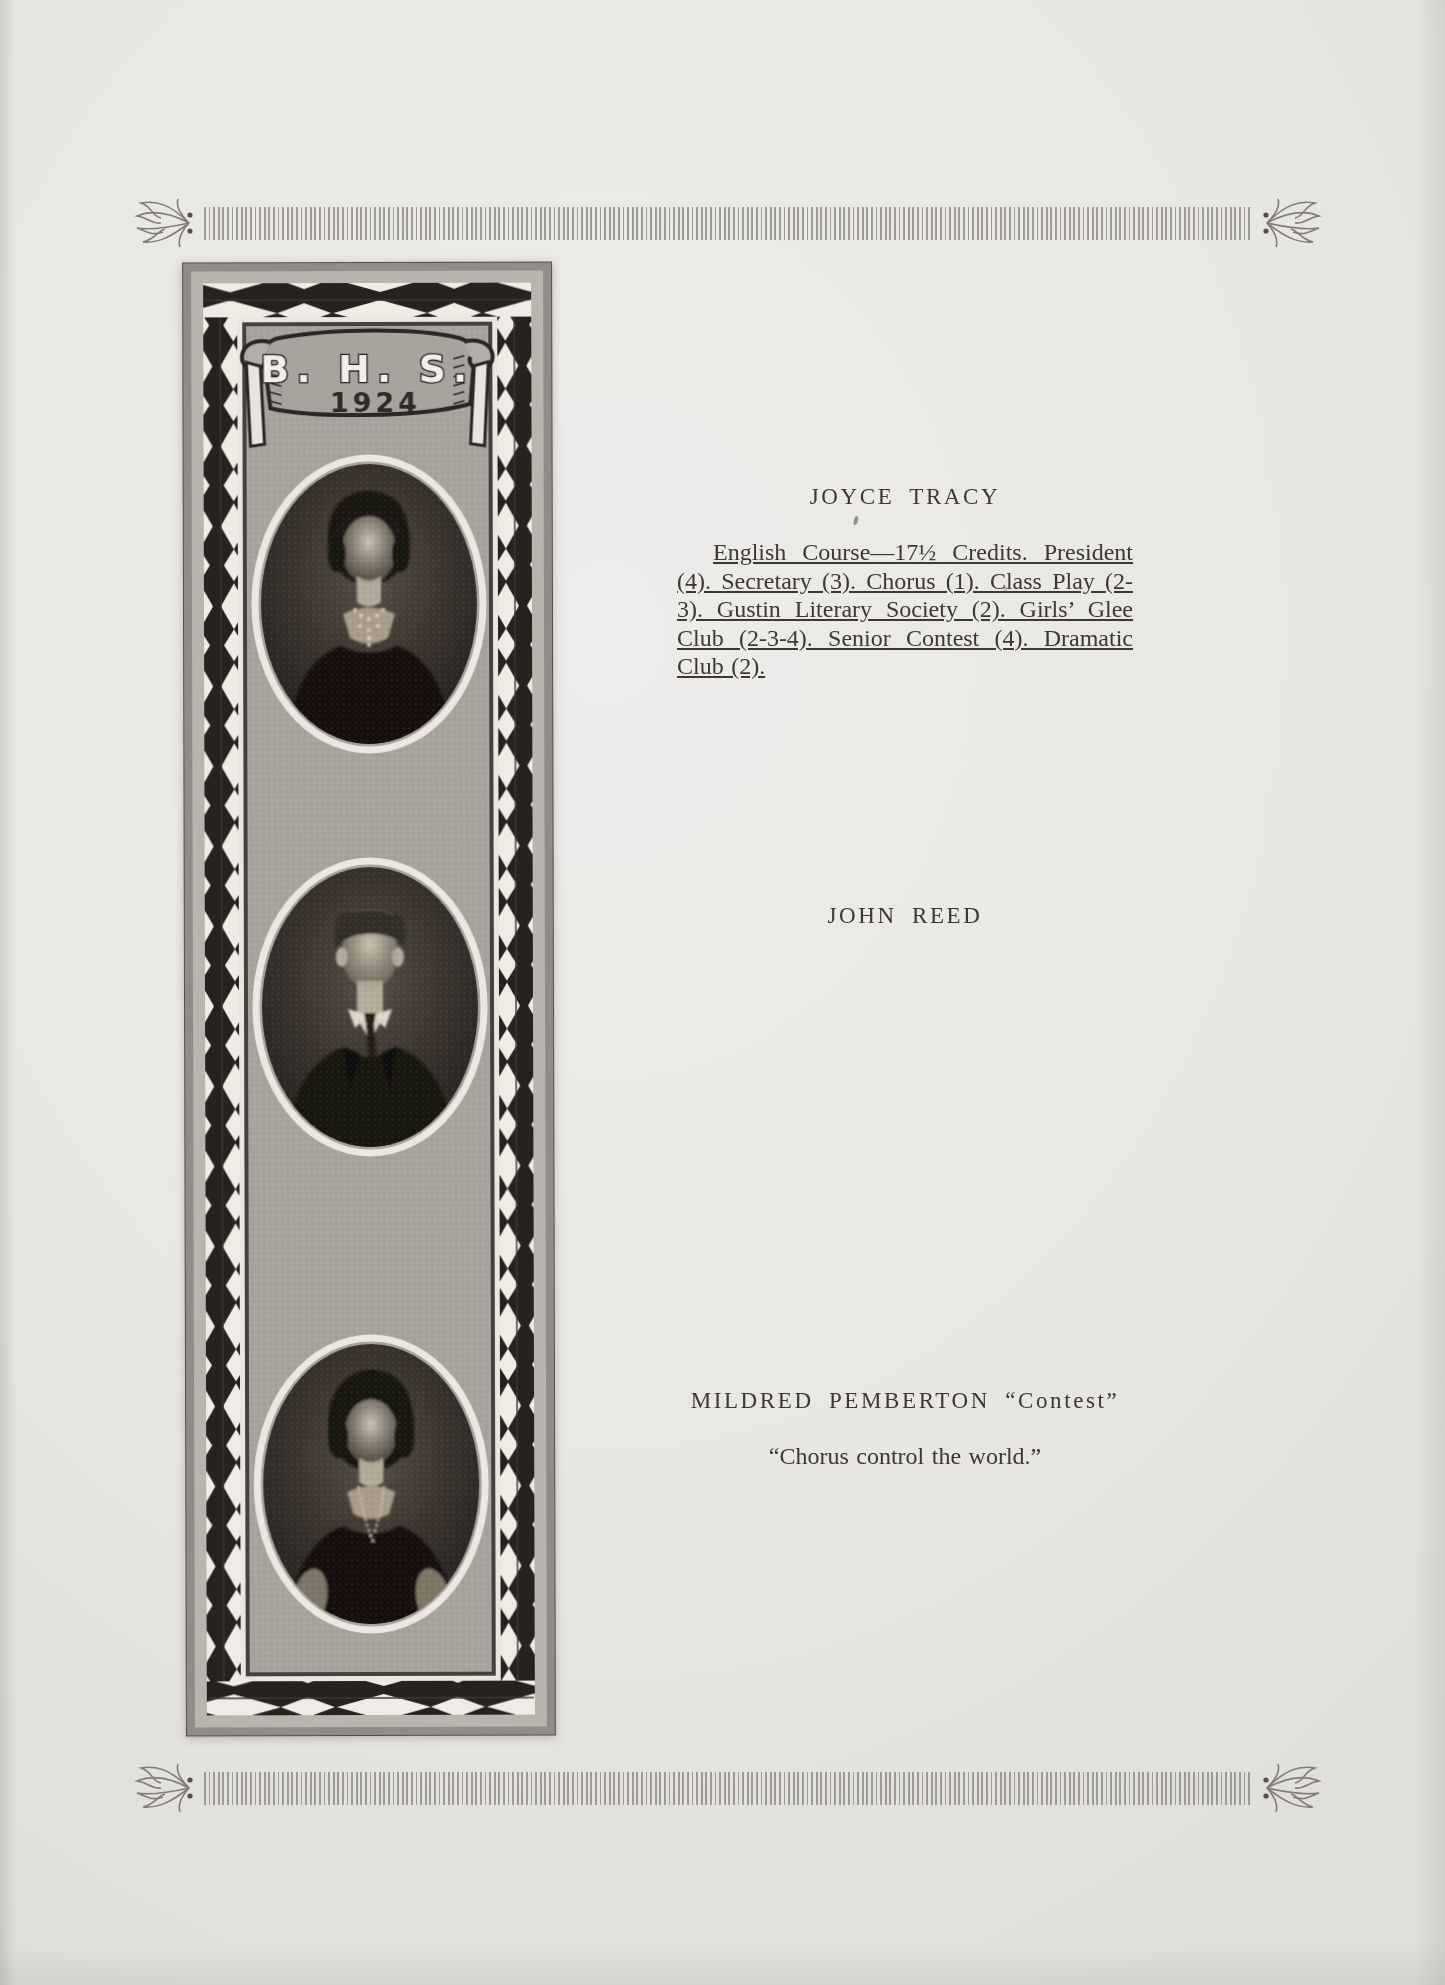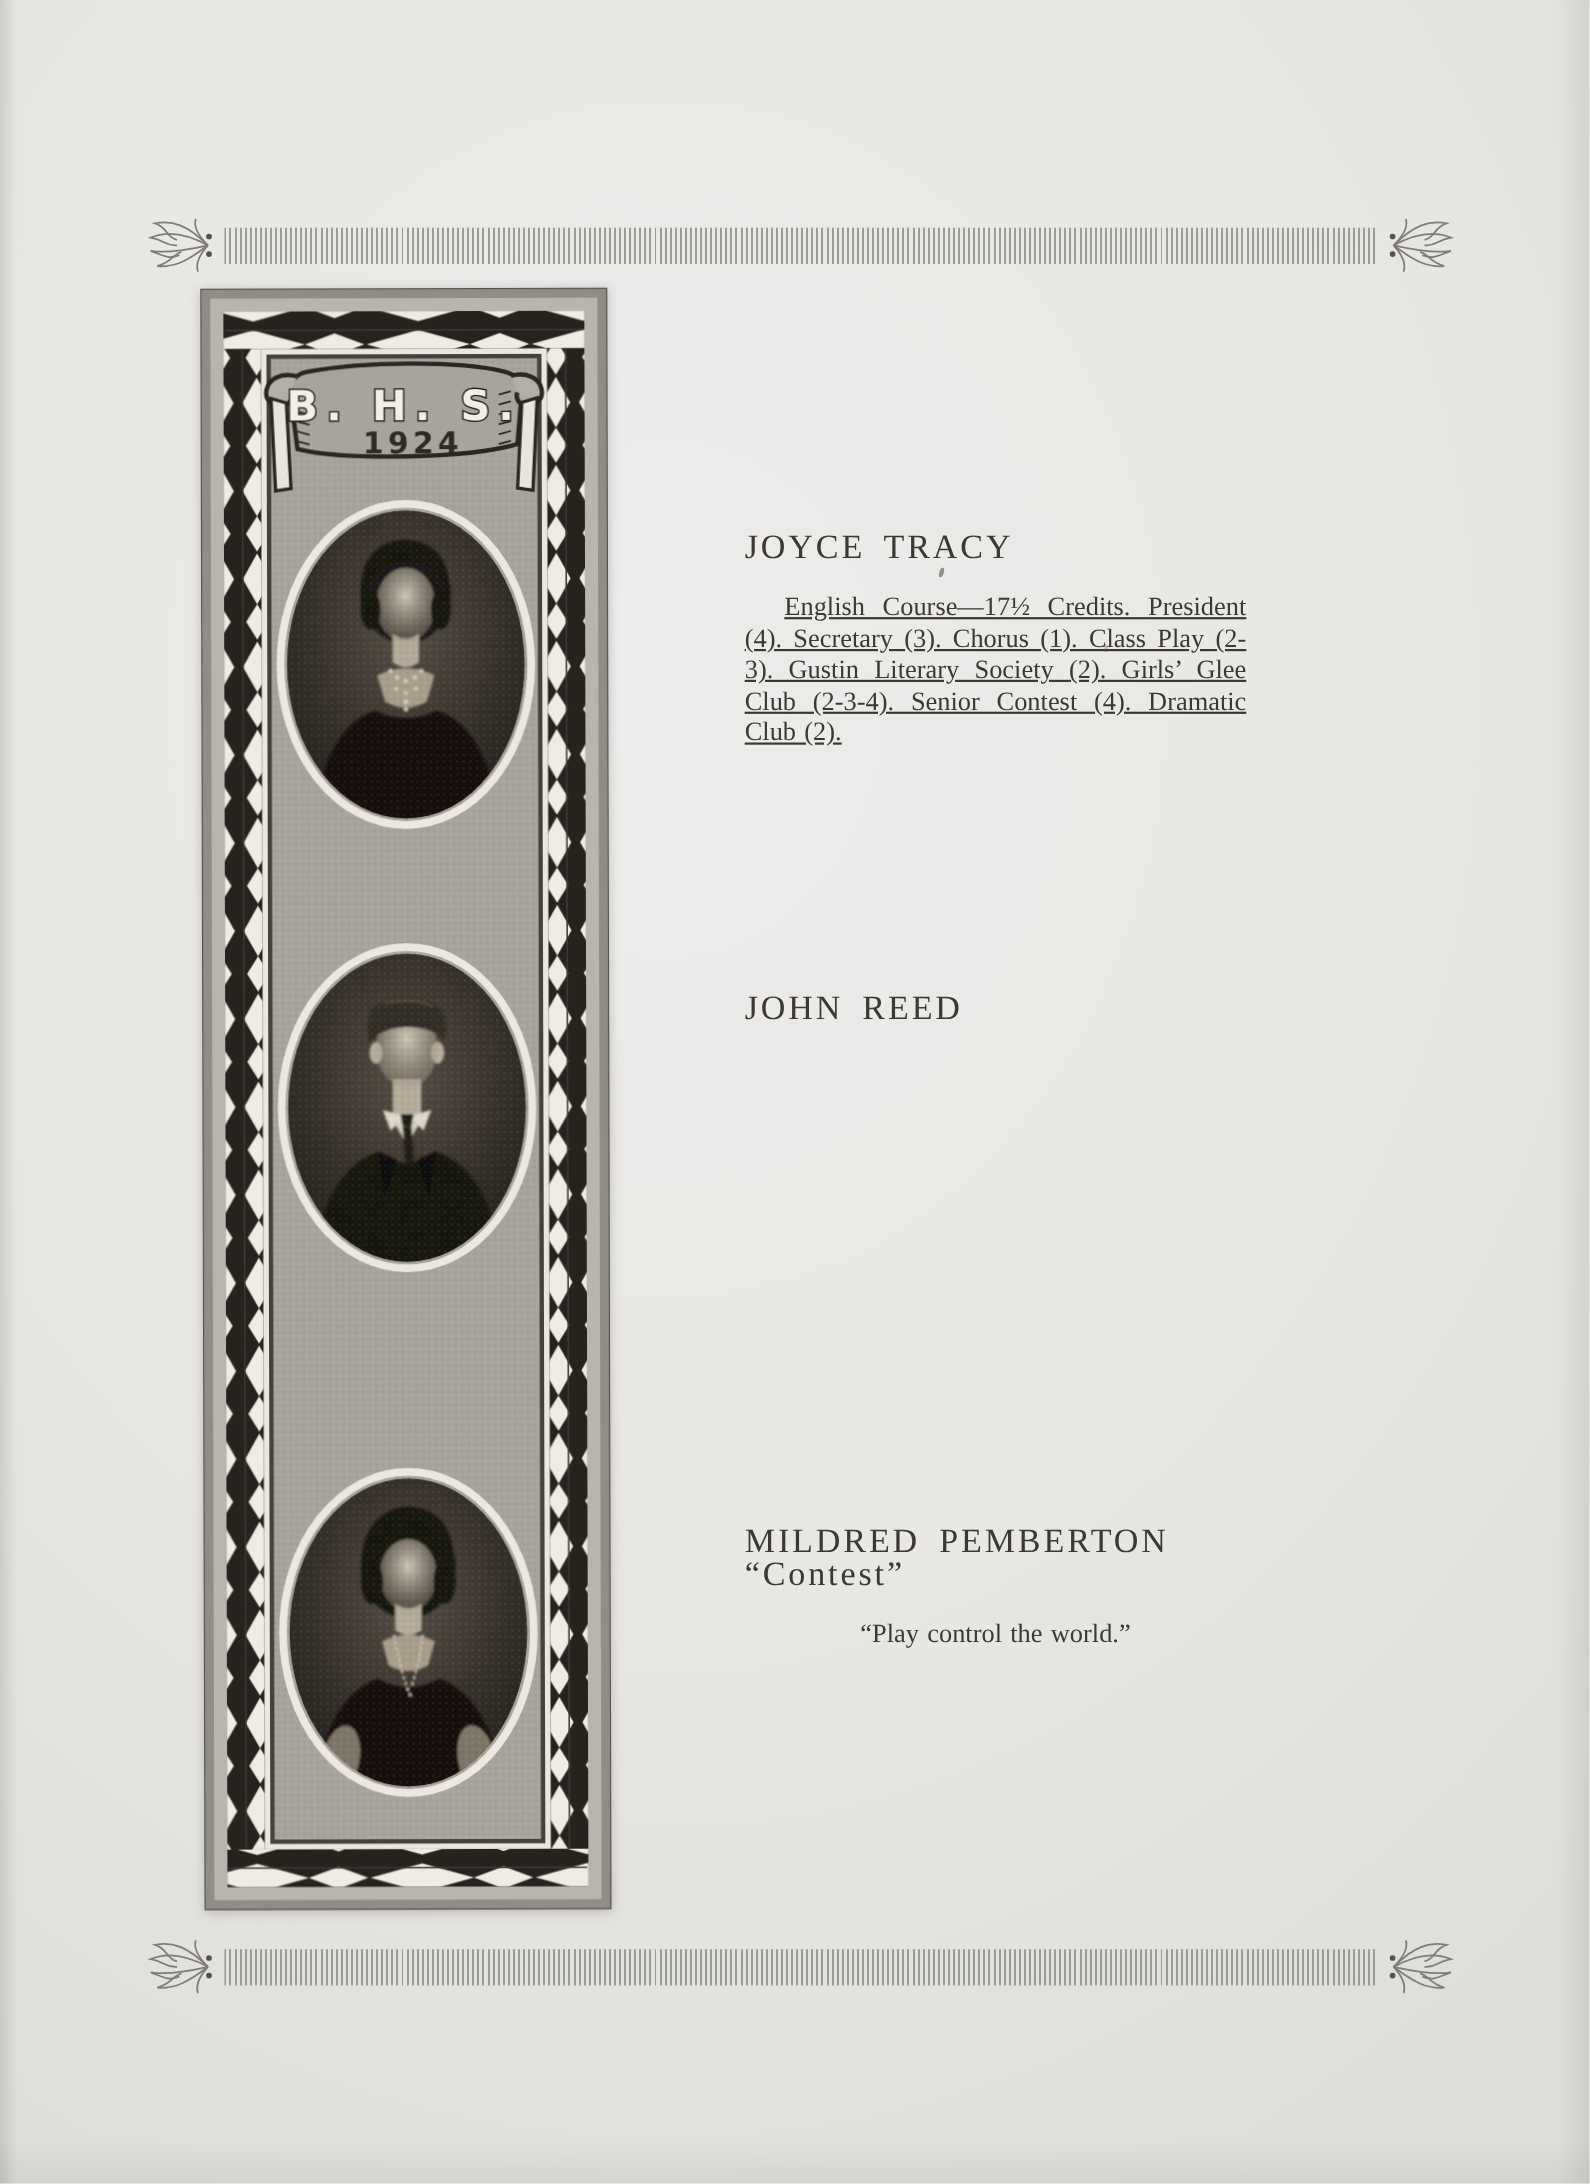--- a/index.html
+++ b/index.html
@@ -25,22 +25,22 @@
   .rule.bottom{top:1762px;}
   .ornament{width:62px;height:52px;flex:0 0 auto;}
   .ornament.flip{transform:scale(-1,1);}
   #strip{
     position:absolute;left:184px;top:262px;width:370px;height:1474px;
     transform:rotate(-0.15deg);
     filter:drop-shadow(0 2px 5px rgba(40,38,34,.25));
   }
   .entry{position:absolute;left:677px;width:456px;color:#3c3834;}
   .entry h3{
-    margin:0 0 26px 0;font-size:31px;line-height:30px;font-weight:normal;
-    text-align:left;letter-spacing:2.6px;word-spacing:7px;
+    margin:0 0 26px 0;font-size:23px;line-height:30px;font-weight:normal;
+    text-align:center;letter-spacing:2.6px;word-spacing:7px;
   }
   .entry p{margin:0;font-size:24px;line-height:28.6px;word-spacing:1.5px;}
   .entry p.details{
     text-align:justify;text-indent:36px;margin-bottom:12px;text-decoration:underline;
   }
   .entry p.quote.indented{text-indent:36px;text-align:justify;}
   .entry p.quote.centered{text-align:center;}
   #entry-0{top:482px;}
   #entry-1{top:901px;}
   #entry-2{top:1386px;}
@@ -233,21 +233,21 @@
   <h3>JOYCE TRACY</h3>
   <p class="details">English Course—17½ Credits. President (4). Secretary (3). Chorus (1). Class Play (2-3). Gustin Literary Society (2). Girls’ Glee Club (2-3-4). Senior Contest (4). Dramatic Club (2).</p>
 </section>
 
 <section class="entry" id="entry-1">
   <h3>JOHN REED</h3>
 </section>
 
 <section class="entry" id="entry-2">
   <h3>MILDRED PEMBERTON “Contest”</h3>
-  <p class="quote centered">“Play control the world.”</p>
+  <p class="quote centered">“Chorus control the world.”</p>
 </section>
 
 <div class="speck" id="speck-1"></div>
 <div class="speck" id="speck-2"></div>
 
 <div class="rule bottom">
   <svg class="ornament" viewBox="0 0 62 52">
     <g stroke="#807d77" fill="none" stroke-width="1.6">
       <path d="M56,26 C38,8 24,3 8,6 C20,10 18,19 28,21"></path>
       <path d="M56,26 C34,14 18,13 4,19 C17,21 17,27 28,26"></path>

